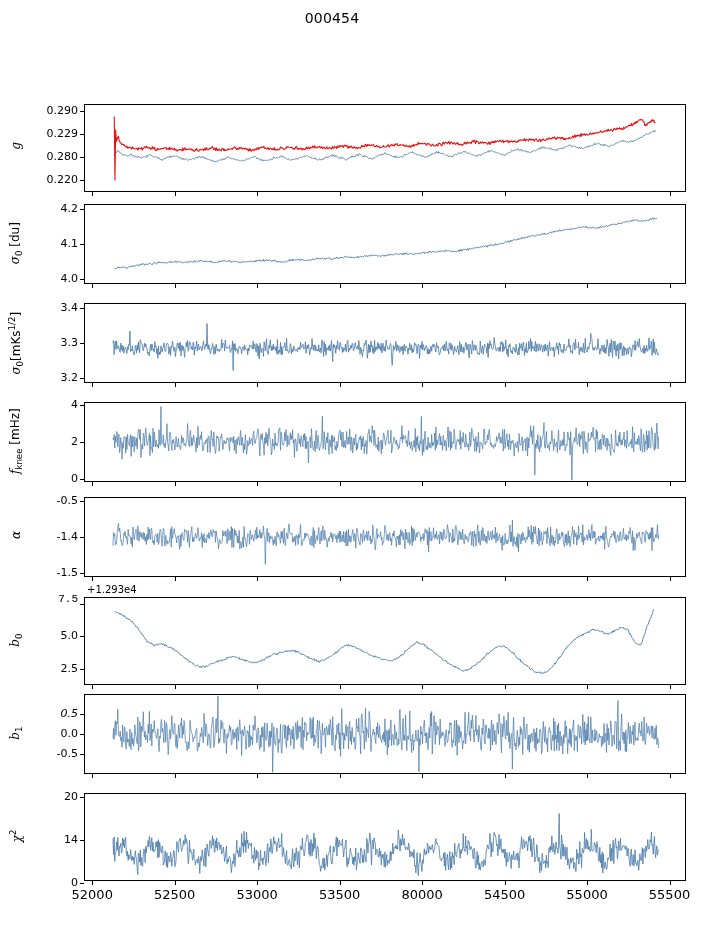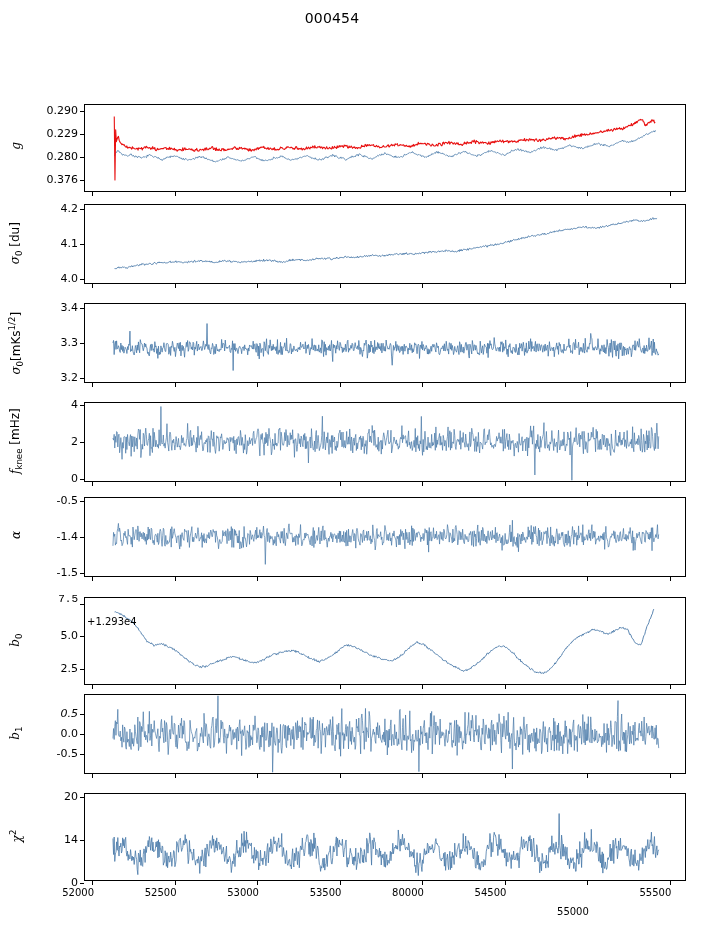--- a/index.html
+++ b/index.html
@@ -50,35 +50,34 @@
     text-align: center;
   }
   .ytick {
     position: absolute;
     font-size: 11px;
     text-align: right;
     white-space: nowrap;
   }
   .xtick {
     position: absolute;
+    font-size: 13px;
+    text-align: center;
+    white-space: nowrap;
+  }
+  .xlabel {
+    position: absolute;
+    font-size: 12px;
+    text-align: center;
+    white-space: nowrap;
+  }
+  .offsetlabel {
+    position: absolute;
     font-size: 10px;
-    text-align: left;
-    white-space: nowrap;
-  }
-  .xlabel {
-    position: absolute;
-    font-size: 12px;
-    text-align: center;
-    white-space: nowrap;
-  }
-  .offsetlabel {
-    position: absolute;
-    font-size: 10px;
-    white-space: nowrap;
-    margin-top: 32px;
+    white-space: nowrap;
   }
   .tickmark {
     position: absolute;
     background: #000000;
   }
   .sup {
     font-size: 0.72em;
     vertical-align: super;
   }
   .sub {
@@ -94,21 +93,21 @@
 <body>
 
 <div id="figure">
   <div class="fig-title">000454</div>
 <div class="panel" style="left: 84px; top: 104px; width: 602px; height: 88px;">
       <svg viewBox="0 0 602 88" preserveAspectRatio="none">
         <path d="M29.69 52.25L30.38 49.02L31.08 49.09L31.78 48.43L32.47 46.64L33.17 47.32L33.87 46.78L34.56 48.48L35.26 48.79L35.96 48.85L36.65 49.59L37.35 51.09L38.05 51.33L38.74 50.50L39.44 51.35L40.14 51.47L40.83 51.20L41.53 51.46L42.23 52.15L42.92 52.36L43.62 52.22L44.32 51.39L45.01 51.21L45.71 50.08L46.41 50.06L47.10 51.44L47.80 52.42L48.49 51.45L49.19 52.42L49.89 53.44L50.58 52.10L51.28 52.76L51.98 52.57L52.67 53.98L53.37 52.82L54.07 52.55L54.76 52.99L55.46 53.14L56.16 54.22L56.85 54.29L57.55 53.78L58.25 52.94L58.94 53.14L59.64 53.28L60.34 52.68L61.03 53.43L61.73 53.86L62.43 51.12L63.12 52.42L63.82 51.32L64.52 50.48L65.21 51.35L65.91 51.33L66.61 51.57L67.30 52.27L68.00 52.60L68.70 53.57L69.39 53.16L70.09 52.59L70.79 52.77L71.48 53.40L72.18 53.45L72.87 54.54L73.57 53.56L74.27 55.03L74.96 54.86L75.66 55.86L76.36 55.37L77.05 56.61L77.75 56.63L78.45 55.28L79.14 54.95L79.84 55.36L80.54 54.19L81.23 54.66L81.93 53.32L82.63 53.32L83.32 53.24L84.02 53.50L84.72 52.75L85.41 54.02L86.11 52.06L86.81 52.60L87.50 52.40L88.20 53.23L88.90 52.16L89.59 51.96L90.29 52.41L90.99 52.63L91.68 52.50L92.38 52.25L93.08 52.86L93.77 53.44L94.47 53.24L95.16 54.47L95.86 54.39L96.56 54.14L97.25 55.54L97.95 55.57L98.65 54.42L99.34 56.14L100.04 55.99L100.74 54.84L101.43 54.87L102.13 55.84L102.83 56.53L103.52 56.28L104.22 55.88L104.92 55.73L105.61 56.21L106.31 55.39L107.01 55.83L107.70 55.41L108.40 54.63L109.10 54.90L109.79 55.71L110.49 54.77L111.19 53.38L111.88 53.65L112.58 54.39L113.28 53.03L113.97 53.50L114.67 52.25L115.37 53.51L116.06 53.20L116.76 54.04L117.45 52.69L118.15 53.45L118.85 52.81L119.54 54.53L120.24 54.04L120.94 55.17L121.63 54.03L122.33 55.33L123.03 55.87L123.72 55.61L124.42 55.92L125.12 56.08L125.81 56.51L126.51 56.71L127.21 56.56L127.90 56.37L128.60 58.12L129.30 57.41L129.99 57.86L130.69 58.36L131.39 57.67L132.08 57.48L132.78 57.32L133.48 57.79L134.17 56.93L134.87 56.65L135.57 55.84L136.26 55.82L136.96 56.46L137.66 56.24L138.35 54.73L139.05 55.79L139.75 55.85L140.44 54.52L141.14 55.34L141.83 54.11L142.53 53.09L143.23 53.14L143.92 53.14L144.62 53.49L145.32 54.64L146.01 54.45L146.71 55.00L147.41 54.44L148.10 54.83L148.80 55.25L149.50 55.47L150.19 55.32L150.89 56.26L151.59 55.72L152.28 56.61L152.98 55.88L153.68 56.27L154.37 56.77L155.07 56.92L155.77 56.88L156.46 57.77L157.16 57.15L157.86 56.27L158.55 56.62L159.25 57.02L159.95 56.65L160.64 56.07L161.34 56.52L162.04 55.59L162.73 54.64L163.43 55.29L164.12 54.89L164.82 55.05L165.52 54.96L166.21 54.12L166.91 53.31L167.61 53.41L168.30 53.31L169.00 53.19L169.70 52.93L170.39 52.80L171.09 52.74L171.79 53.64L172.48 55.20L173.18 54.38L173.88 55.03L174.57 54.87L175.27 55.40L175.97 56.52L176.66 55.58L177.36 56.96L178.06 55.91L178.75 57.42L179.45 56.48L180.15 56.96L180.84 56.68L181.54 56.08L182.24 56.86L182.93 56.89L183.63 56.69L184.33 56.01L185.02 55.98L185.72 56.05L186.41 56.32L187.11 55.29L187.81 55.70L188.50 55.48L189.20 53.23L189.90 53.70L190.59 54.17L191.29 54.69L191.99 53.88L192.68 54.11L193.38 54.28L194.08 53.77L194.77 53.50L195.47 53.70L196.17 51.92L196.86 52.64L197.56 51.92L198.26 53.22L198.95 52.88L199.65 53.10L200.35 54.19L201.04 54.34L201.74 54.58L202.44 55.48L203.13 55.43L203.83 55.15L204.53 55.18L205.22 56.19L205.92 56.43L206.62 56.68L207.31 56.25L208.01 55.45L208.71 55.57L209.40 55.88L210.10 55.66L210.79 54.81L211.49 55.44L212.19 55.14L212.88 55.75L213.58 54.42L214.28 54.71L214.97 53.85L215.67 53.83L216.37 53.46L217.06 54.01L217.76 53.46L218.46 53.14L219.15 52.70L219.85 52.34L220.55 52.42L221.24 52.52L221.94 52.07L222.64 51.95L223.33 51.76L224.03 52.54L224.73 52.67L225.42 53.20L226.12 53.39L226.82 53.41L227.51 54.81L228.21 54.11L228.91 54.40L229.60 55.16L230.30 55.31L231.00 53.99L231.69 55.58L232.39 55.63L233.08 56.12L233.78 56.16L234.48 56.34L235.17 55.00L235.87 55.59L236.57 56.04L237.26 56.38L237.96 55.03L238.66 55.10L239.35 55.76L240.05 54.29L240.75 54.30L241.44 53.06L242.14 53.37L242.84 53.17L243.53 54.34L244.23 53.17L244.93 52.63L245.62 52.49L246.32 51.96L247.02 51.61L247.71 52.62L248.41 50.54L249.11 51.63L249.80 51.09L250.50 53.22L251.20 52.10L251.89 51.49L252.59 52.56L253.29 53.62L253.98 54.10L254.68 54.76L255.37 54.27L256.07 54.43L256.77 53.10L257.46 54.57L258.16 53.95L258.86 54.41L259.55 54.02L260.25 54.92L260.95 55.95L261.64 56.74L262.34 55.73L263.04 55.74L263.73 54.70L264.43 54.57L265.13 53.94L265.82 54.29L266.52 53.14L267.22 53.68L267.91 52.03L268.61 53.17L269.31 53.08L270.00 53.00L270.70 52.16L271.40 52.91L272.09 51.03L272.79 50.96L273.49 50.79L274.18 52.28L274.88 50.09L275.58 50.06L276.27 50.52L276.97 50.90L277.67 51.79L278.36 52.70L279.06 51.94L279.75 53.35L280.45 51.80L281.15 51.95L281.84 53.04L282.54 52.93L283.24 53.28L283.93 53.79L284.63 54.83L285.33 54.74L286.02 54.35L286.72 54.41L287.42 54.86L288.11 55.78L288.81 54.57L289.51 54.37L290.20 54.20L290.90 53.90L291.60 53.27L292.29 53.01L292.99 52.63L293.69 51.48L294.38 52.12L295.08 51.59L295.78 50.57L296.47 51.44L297.17 51.45L297.87 49.95L298.56 50.89L299.26 50.79L299.96 50.54L300.65 48.75L301.35 49.31L302.04 49.74L302.74 50.98L303.44 50.20L304.13 50.13L304.83 50.94L305.53 51.11L306.22 51.55L306.92 51.24L307.62 51.91L308.31 52.79L309.01 52.74L309.71 53.57L310.40 52.33L311.10 53.71L311.80 52.04L312.49 53.60L313.19 53.49L313.89 53.48L314.58 53.11L315.28 53.54L315.98 53.58L316.67 52.76L317.37 52.71L318.07 53.17L318.76 53.27L319.46 52.71L320.16 50.81L320.85 50.43L321.55 51.39L322.25 50.48L322.94 50.78L323.64 50.02L324.33 49.31L325.03 49.43L325.73 48.69L326.42 49.22L327.12 48.48L327.82 48.68L328.51 47.65L329.21 49.10L329.91 48.84L330.60 49.79L331.30 49.81L332.00 50.41L332.69 50.39L333.39 51.32L334.09 51.24L334.78 50.66L335.48 50.84L336.18 51.59L336.87 51.06L337.57 52.70L338.27 52.16L338.96 52.11L339.66 52.18L340.36 53.30L341.05 53.70L341.75 52.97L342.45 53.57L343.14 53.03L343.84 52.11L344.54 52.91L345.23 51.17L345.93 51.81L346.63 51.33L347.32 51.27L348.02 49.67L348.71 50.17L349.41 50.38L350.11 49.59L350.80 48.75L351.50 49.52L352.20 47.87L352.89 47.70L353.59 49.24L354.29 47.52L354.98 49.38L355.68 48.50L356.38 49.35L357.07 49.23L357.77 49.64L358.47 49.11L359.16 50.14L359.86 50.05L360.56 50.41L361.25 50.96L361.95 51.67L362.65 51.00L363.34 51.80L364.04 51.72L364.74 52.86L365.43 52.13L366.13 52.26L366.83 52.58L367.52 52.37L368.22 53.27L368.92 51.99L369.61 52.49L370.31 51.06L371.00 50.72L371.70 50.46L372.40 51.05L373.09 50.65L373.79 50.35L374.49 49.81L375.18 48.51L375.88 49.36L376.58 49.92L377.27 48.62L377.97 48.71L378.67 48.28L379.36 47.60L380.06 47.64L380.76 48.19L381.45 47.20L382.15 48.24L382.85 48.13L383.54 49.55L384.24 49.12L384.94 49.59L385.63 49.11L386.33 49.78L387.03 50.23L387.72 50.77L388.42 50.73L389.12 51.11L389.81 51.23L390.51 51.09L391.21 51.81L391.90 51.54L392.60 52.33L393.29 52.89L393.99 50.93L394.69 51.37L395.38 50.52L396.08 51.26L396.78 52.05L397.47 50.78L398.17 50.90L398.87 49.90L399.56 49.67L400.26 49.42L400.96 48.63L401.65 48.70L402.35 48.73L403.05 48.20L403.74 47.51L404.44 48.41L405.14 46.55L405.83 47.42L406.53 46.92L407.23 47.58L407.92 46.45L408.62 47.15L409.32 47.35L410.01 48.16L410.71 47.96L411.41 47.78L412.10 48.43L412.80 49.43L413.50 48.61L414.19 48.54L414.89 49.28L415.59 49.69L416.28 49.89L416.98 50.33L417.67 51.01L418.37 50.71L419.07 50.09L419.76 50.56L420.46 51.67L421.16 51.50L421.85 51.50L422.55 50.31L423.25 50.15L423.94 49.15L424.64 49.59L425.34 48.64L426.03 48.73L426.73 48.73L427.43 47.20L428.12 46.17L428.82 46.85L429.52 46.45L430.21 46.96L430.91 46.61L431.61 45.39L432.30 45.77L433.00 46.32L433.70 45.50L434.39 44.53L435.09 46.23L435.79 46.53L436.48 45.91L437.18 44.97L437.88 47.11L438.57 46.99L439.27 46.17L439.96 46.38L440.66 47.49L441.36 47.41L442.05 46.99L442.75 46.93L443.45 48.38L444.14 47.87L444.84 48.10L445.54 47.65L446.23 48.79L446.93 48.72L447.63 48.57L448.32 47.30L449.02 47.78L449.72 47.33L450.41 46.44L451.11 46.46L451.81 46.96L452.50 46.55L453.20 45.96L453.90 45.32L454.59 44.96L455.29 44.10L455.99 45.35L456.68 44.49L457.38 42.88L458.08 44.54L458.77 44.06L459.47 43.51L460.17 42.48L460.86 44.49L461.56 43.58L462.25 43.55L462.95 44.25L463.65 44.01L464.34 44.82L465.04 44.49L465.74 44.35L466.43 43.69L467.13 45.45L467.83 45.23L468.52 44.61L469.22 45.88L469.92 45.63L470.61 45.94L471.31 46.29L472.01 45.70L472.70 45.26L473.40 46.88L474.10 45.74L474.79 44.60L475.49 45.17L476.19 44.73L476.88 44.39L477.58 44.91L478.28 44.06L478.97 43.67L479.67 44.94L480.37 43.57L481.06 43.26L481.76 43.04L482.46 42.76L483.15 42.57L483.85 42.06L484.55 41.78L485.24 41.78L485.94 40.71L486.63 41.34L487.33 41.19L488.03 42.70L488.72 42.53L489.42 42.11L490.12 42.02L490.81 42.65L491.51 41.97L492.21 42.82L492.90 42.93L493.60 43.68L494.30 42.95L494.99 44.40L495.69 43.13L496.39 43.69L497.08 44.66L497.78 43.21L498.48 43.71L499.17 44.78L499.87 44.78L500.57 44.02L501.26 43.91L501.96 42.92L502.66 43.18L503.35 42.90L504.05 43.30L504.75 41.72L505.44 42.72L506.14 42.12L506.84 41.47L507.53 42.17L508.23 41.66L508.92 41.14L509.62 41.54L510.32 40.33L511.01 39.31L511.71 40.77L512.41 39.68L513.10 39.79L513.80 39.97L514.50 39.58L515.19 39.05L515.89 39.19L516.59 40.05L517.28 41.44L517.98 40.17L518.68 40.49L519.37 41.17L520.07 41.93L520.77 40.02L521.46 41.39L522.16 40.70L522.86 41.09L523.55 42.07L524.25 41.76L524.95 41.99L525.64 42.70L526.34 42.73L527.04 41.51L527.73 41.53L528.43 41.07L529.13 41.26L529.82 40.55L530.52 41.12L531.21 40.44L531.91 39.52L532.61 39.33L533.30 38.91L534.00 38.95L534.70 38.48L535.39 38.19L536.09 37.88L536.79 37.08L537.48 37.34L538.18 36.88L538.88 36.98L539.57 35.86L540.27 37.33L540.97 36.68L541.66 37.23L542.36 37.19L543.06 37.79L543.75 38.35L544.45 37.33L545.15 38.42L545.84 38.13L546.54 37.50L547.24 37.68L547.93 37.64L548.63 36.25L549.33 37.76L550.02 36.61L550.72 36.97L551.42 36.59L552.11 36.57L552.81 35.32L553.51 35.67L554.20 34.99L554.90 34.52L555.59 33.45L556.29 34.30L556.99 33.50L557.68 33.12L558.38 32.83L559.08 33.23L559.77 32.14L560.47 31.20L561.17 31.39L561.86 30.89L562.56 29.95L563.26 29.40L563.95 29.85L564.65 30.11L565.35 29.96L566.04 28.80L566.74 28.75L567.44 28.49L568.13 27.54L568.83 27.39L569.53 27.68L570.22 26.91L570.92 26.41L571.62 27.68L572.31 25.82" fill="none" stroke="#4878a8" stroke-width="0.8" stroke-linejoin="round" vector-effect="non-scaling-stroke"></path>
         <path d="M29.36 11.70L30.06 76.82L30.76 25.33L31.46 37.52L32.16 35.10L32.86 33.04L33.57 32.15L34.27 36.00L34.97 37.75L35.67 38.67L36.37 39.52L37.07 40.55L37.77 40.00L38.47 40.93L39.17 40.53L39.88 41.93L40.58 42.63L41.28 43.27L41.98 41.90L42.68 44.08L43.38 43.31L44.08 43.82L44.78 43.23L45.49 43.54L46.19 44.14L46.89 45.16L47.59 42.71L48.29 44.15L48.99 44.16L49.69 44.68L50.39 45.00L51.10 44.98L51.80 44.37L52.50 44.23L53.20 46.21L53.90 43.84L54.60 44.27L55.30 44.58L56.00 44.60L56.71 43.52L57.41 45.96L58.11 44.35L58.81 44.28L59.51 42.94L60.21 42.74L60.91 44.12L61.61 42.22L62.32 43.18L63.02 43.86L63.72 44.19L64.42 43.58L65.12 43.76L65.82 45.31L66.52 44.10L67.22 45.01L67.93 42.60L68.63 44.32L69.33 44.83L70.03 43.54L70.73 46.39L71.43 46.68L72.13 45.64L72.83 44.40L73.53 45.72L74.24 45.06L74.94 45.40L75.64 45.07L76.34 44.48L77.04 44.81L77.74 44.57L78.44 44.77L79.14 44.12L79.85 43.77L80.55 43.75L81.25 43.37L81.95 45.58L82.65 44.86L83.35 44.54L84.05 45.34L84.75 43.25L85.46 45.52L86.16 44.13L86.86 44.38L87.56 45.20L88.26 45.12L88.96 45.65L89.66 44.25L90.36 46.28L91.07 45.51L91.77 45.95L92.47 47.33L93.17 46.20L93.87 46.02L94.57 45.45L95.27 45.70L95.97 45.59L96.68 46.28L97.38 46.86L98.08 43.75L98.78 46.43L99.48 45.12L100.18 43.70L100.88 45.84L101.58 45.14L102.29 45.46L102.99 45.46L103.69 45.24L104.39 44.71L105.09 45.19L105.79 45.29L106.49 45.95L107.19 44.96L107.89 46.41L108.60 46.06L109.30 47.23L110.00 47.38L110.70 45.48L111.40 45.87L112.10 44.43L112.80 46.83L113.50 47.07L114.21 47.19L114.91 46.06L115.61 45.24L116.31 45.86L117.01 45.97L117.71 45.55L118.41 45.18L119.11 46.70L119.82 45.21L120.52 43.98L121.22 46.15L121.92 43.82L122.62 45.36L123.32 45.85L124.02 45.63L124.72 44.20L125.43 44.78L126.13 44.31L126.83 43.53L127.53 42.43L128.23 43.20L128.93 45.55L129.63 44.92L130.33 44.17L131.04 46.55L131.74 43.76L132.44 46.45L133.14 45.62L133.84 46.43L134.54 44.89L135.24 46.33L135.94 46.59L136.65 46.92L137.35 44.60L138.05 45.22L138.75 44.70L139.45 46.80L140.15 45.36L140.85 46.57L141.55 46.22L142.25 46.37L142.96 45.54L143.66 44.99L144.36 45.63L145.06 45.18L145.76 45.00L146.46 44.92L147.16 44.80L147.86 45.39L148.57 43.97L149.27 44.09L149.97 42.84L150.67 42.99L151.37 44.14L152.07 45.39L152.77 44.25L153.47 45.50L154.18 45.33L154.88 43.34L155.58 44.39L156.28 43.82L156.98 43.41L157.68 45.15L158.38 44.62L159.08 44.53L159.79 44.12L160.49 45.18L161.19 44.38L161.89 45.26L162.59 44.73L163.29 45.93L163.99 47.07L164.69 44.65L165.40 46.70L166.10 45.13L166.80 47.34L167.50 46.32L168.20 45.55L168.90 45.72L169.60 46.80L170.30 45.15L171.00 45.15L171.71 45.93L172.41 44.21L173.11 43.83L173.81 45.56L174.51 43.81L175.21 44.45L175.91 43.13L176.61 43.59L177.32 42.97L178.02 42.99L178.72 43.38L179.42 42.39L180.12 44.44L180.82 44.01L181.52 44.19L182.22 45.05L182.93 44.66L183.63 43.42L184.33 45.42L185.03 45.33L185.73 44.01L186.43 44.33L187.13 45.21L187.83 45.79L188.54 44.60L189.24 45.41L189.94 43.67L190.64 46.32L191.34 45.28L192.04 45.88L192.74 45.89L193.44 45.32L194.15 45.94L194.85 45.64L195.55 44.73L196.25 43.05L196.95 43.59L197.65 43.54L198.35 44.35L199.05 45.10L199.76 45.26L200.46 45.40L201.16 44.03L201.86 44.23L202.56 42.73L203.26 43.26L203.96 42.80L204.66 43.33L205.36 43.79L206.07 43.75L206.77 43.10L207.47 43.49L208.17 44.13L208.87 45.12L209.57 44.24L210.27 45.35L210.97 44.15L211.68 42.45L212.38 42.98L213.08 45.23L213.78 44.31L214.48 45.38L215.18 44.59L215.88 44.42L216.58 45.09L217.29 44.08L217.99 46.04L218.69 44.90L219.39 44.51L220.09 45.79L220.79 45.25L221.49 44.66L222.19 42.90L222.90 44.99L223.60 44.06L224.30 43.07L225.00 44.25L225.70 44.89L226.40 43.09L227.10 43.56L227.80 43.81L228.51 42.03L229.21 42.74L229.91 43.99L230.61 41.63L231.31 43.67L232.01 43.77L232.71 44.01L233.41 42.72L234.12 42.80L234.82 43.24L235.52 42.25L236.22 43.92L236.92 43.27L237.62 42.86L238.32 44.70L239.02 43.78L239.72 43.19L240.43 43.61L241.13 45.07L241.83 43.96L242.53 42.64L243.23 44.58L243.93 44.91L244.63 44.30L245.33 43.43L246.04 44.08L246.74 44.71L247.44 45.04L248.14 42.50L248.84 44.30L249.54 44.33L250.24 42.28L250.94 43.25L251.65 43.61L252.35 44.50L253.05 41.84L253.75 43.57L254.45 42.81L255.15 41.55L255.85 43.02L256.55 41.86L257.26 42.27L257.96 41.62L258.66 42.60L259.36 43.44L260.06 40.92L260.76 41.95L261.46 41.23L262.16 41.92L262.87 41.32L263.57 43.86L264.27 43.96L264.97 41.94L265.67 43.40L266.37 43.29L267.07 41.94L267.77 43.27L268.48 44.31L269.18 43.08L269.88 43.51L270.58 42.89L271.28 44.45L271.98 43.85L272.68 43.51L273.38 44.64L274.08 43.65L274.79 43.74L275.49 43.82L276.19 44.27L276.89 43.54L277.59 41.17L278.29 42.48L278.99 42.10L279.69 42.31L280.40 42.76L281.10 40.35L281.80 41.16L282.50 42.31L283.20 40.46L283.90 41.73L284.60 40.91L285.30 40.58L286.01 41.72L286.71 41.30L287.41 40.98L288.11 41.19L288.81 40.83L289.51 40.56L290.21 42.51L290.91 42.51L291.62 42.56L292.32 41.39L293.02 42.15L293.72 42.96L294.42 42.06L295.12 42.75L295.82 43.88L296.52 43.40L297.23 43.58L297.93 43.27L298.63 42.46L299.33 41.62L300.03 42.64L300.73 42.99L301.43 43.01L302.13 42.98L302.83 42.09L303.54 41.49L304.24 40.65L304.94 42.91L305.64 42.68L306.34 41.15L307.04 41.22L307.74 40.14L308.44 41.60L309.15 41.09L309.85 41.04L310.55 41.85L311.25 39.66L311.95 40.45L312.65 40.00L313.35 39.49L314.05 41.78L314.76 41.65L315.46 41.33L316.16 40.47L316.86 40.87L317.56 40.87L318.26 41.26L318.96 40.91L319.66 40.63L320.37 42.16L321.07 41.50L321.77 42.20L322.47 41.19L323.17 42.12L323.87 42.45L324.57 41.98L325.27 43.01L325.98 41.60L326.68 43.19L327.38 42.48L328.08 41.38L328.78 42.07L329.48 40.35L330.18 42.14L330.88 40.96L331.59 40.61L332.29 40.87L332.99 40.12L333.69 40.73L334.39 38.27L335.09 39.95L335.79 39.53L336.49 39.13L337.19 39.87L337.90 39.20L338.60 39.65L339.30 39.65L340.00 39.61L340.70 39.22L341.40 39.17L342.10 40.67L342.80 41.17L343.51 39.23L344.21 39.34L344.91 40.13L345.61 39.95L346.31 41.17L347.01 42.01L347.71 41.70L348.41 39.96L349.12 40.58L349.82 41.66L350.52 41.93L351.22 41.86L351.92 41.76L352.62 40.29L353.32 41.16L354.02 41.98L354.73 39.15L355.43 39.48L356.13 39.19L356.83 40.44L357.53 41.57L358.23 41.64L358.93 38.63L359.63 38.06L360.34 40.03L361.04 38.69L361.74 38.22L362.44 38.53L363.14 38.65L363.84 39.50L364.54 38.31L365.24 37.26L365.95 40.06L366.65 38.81L367.35 37.97L368.05 38.35L368.75 39.08L369.45 39.96L370.15 38.83L370.85 38.69L371.55 40.29L372.26 39.72L372.96 38.66L373.66 39.83L374.36 38.82L375.06 40.61L375.76 40.54L376.46 40.63L377.16 39.96L377.87 40.72L378.57 41.48L379.27 40.17L379.97 39.97L380.67 37.99L381.37 39.66L382.07 38.67L382.77 39.93L383.48 37.59L384.18 38.60L384.88 39.11L385.58 38.52L386.28 38.87L386.98 38.29L387.68 39.28L388.38 36.69L389.09 36.83L389.79 37.75L390.49 35.87L391.19 37.73L391.89 39.33L392.59 36.27L393.29 37.33L393.99 37.49L394.70 38.00L395.40 39.70L396.10 38.86L396.80 37.89L397.50 39.01L398.20 38.14L398.90 37.72L399.60 39.17L400.31 38.34L401.01 38.45L401.71 38.29L402.41 38.86L403.11 38.90L403.81 40.14L404.51 39.60L405.21 37.68L405.91 39.86L406.62 40.26L407.32 37.76L408.02 38.47L408.72 37.53L409.42 38.47L410.12 37.44L410.82 38.66L411.52 36.62L412.23 37.95L412.93 37.42L413.63 36.66L414.33 37.02L415.03 37.52L415.73 37.01L416.43 35.86L417.13 37.05L417.84 37.87L418.54 37.03L419.24 35.97L419.94 38.58L420.64 37.29L421.34 37.24L422.04 37.15L422.74 37.32L423.45 36.28L424.15 36.69L424.85 38.68L425.55 36.97L426.25 37.96L426.95 37.23L427.65 36.98L428.35 36.52L429.06 37.97L429.76 37.26L430.46 37.31L431.16 36.69L431.86 37.73L432.56 37.88L433.26 38.18L433.96 36.99L434.67 37.79L435.37 35.82L436.07 36.25L436.77 35.69L437.47 35.95L438.17 35.57L438.87 36.01L439.57 35.93L440.27 36.33L440.98 34.30L441.68 36.78L442.38 36.55L443.08 35.16L443.78 35.45L444.48 35.75L445.18 36.64L445.88 34.51L446.59 34.84L447.29 35.89L447.99 35.03L448.69 35.76L449.39 35.28L450.09 35.26L450.79 36.97L451.49 35.63L452.20 34.77L452.90 34.68L453.60 36.36L454.30 37.40L455.00 37.04L455.70 35.62L456.40 35.17L457.10 37.42L457.81 35.75L458.51 36.20L459.21 35.17L459.91 34.93L460.61 35.78L461.31 36.17L462.01 36.52L462.71 35.53L463.42 34.43L464.12 35.23L464.82 34.79L465.52 33.68L466.22 34.03L466.92 34.79L467.62 34.13L468.32 34.46L469.02 33.18L469.73 33.77L470.43 33.70L471.13 32.67L471.83 34.19L472.53 35.26L473.23 34.17L473.93 33.06L474.63 33.94L475.34 33.73L476.04 33.30L476.74 33.51L477.44 34.63L478.14 33.17L478.84 33.85L479.54 33.16L480.24 35.29L480.95 34.37L481.65 35.72L482.35 34.24L483.05 34.21L483.75 34.57L484.45 34.55L485.15 34.64L485.85 33.05L486.56 33.92L487.26 33.96L487.96 34.07L488.66 33.06L489.36 31.73L490.06 33.35L490.76 32.77L491.46 30.53L492.17 32.91L492.87 31.17L493.57 32.01L494.27 31.18L494.97 30.81L495.67 31.65L496.37 31.83L497.07 29.83L497.78 32.25L498.48 29.29L499.18 30.67L499.88 29.96L500.58 30.68L501.28 29.48L501.98 31.01L502.68 30.36L503.38 29.74L504.09 30.67L504.79 30.37L505.49 30.41L506.19 29.90L506.89 28.45L507.59 29.66L508.29 29.85L508.99 28.92L509.70 29.74L510.40 28.67L511.10 29.23L511.80 28.67L512.50 28.33L513.20 28.70L513.90 28.23L514.60 28.66L515.31 28.32L516.01 27.74L516.71 27.60L517.41 26.37L518.11 27.10L518.81 27.99L519.51 28.02L520.21 27.24L520.92 26.55L521.62 27.19L522.32 26.65L523.02 26.66L523.72 25.30L524.42 26.91L525.12 24.89L525.82 25.92L526.53 26.51L527.23 25.82L527.93 24.99L528.63 25.47L529.33 26.80L530.03 25.89L530.73 24.37L531.43 23.99L532.14 25.28L532.84 25.01L533.54 23.49L534.24 24.85L534.94 24.18L535.64 24.12L536.34 23.14L537.04 24.84L537.74 24.09L538.45 23.93L539.15 25.23L539.85 24.96L540.55 22.65L541.25 24.11L541.95 23.27L542.65 22.26L543.35 22.38L544.06 22.50L544.76 21.71L545.46 20.83L546.16 20.89L546.86 21.19L547.56 20.94L548.26 18.87L548.96 21.24L549.67 20.59L550.37 19.02L551.07 19.36L551.77 17.74L552.47 18.81L553.17 16.93L553.87 18.12L554.57 16.50L555.28 15.98L555.98 15.26L556.68 15.44L557.38 14.76L558.08 15.39L558.78 15.16L559.48 15.10L560.18 17.18L560.89 17.39L561.59 20.65L562.29 21.25L562.99 19.77L563.69 20.78L564.39 19.16L565.09 17.84L565.79 18.17L566.50 18.04L567.20 16.65L567.90 17.60L568.60 15.13L569.30 15.44L570.00 16.46L570.70 15.34L571.40 18.39L572.10 17.50L572.81 NaNL573.51 NaNL574.21 NaNL574.91 NaNL575.61 18.24" fill="none" stroke="#e81010" stroke-width="1.1" stroke-linejoin="round" vector-effect="non-scaling-stroke"></path>
       </svg>
     </div>
-    <div class="ytick" style="left: 32px; top: 173.421px; width: 46px;">0.376</div>
+    <div class="ytick" style="left: 32px; top: 173.421px; width: 46px;">0.220</div>
     <div class="tickmark" style="left: 80px; top: 180.421px; width: 4px; height: 1px;"></div>
     <div class="ytick" style="left: 32px; top: 150.263px; width: 46px;">0.280</div>
     <div class="tickmark" style="left: 80px; top: 157.263px; width: 4px; height: 1px;"></div>
     <div class="ytick" style="left: 32px; top: 127.105px; width: 46px;">0.229</div>
     <div class="tickmark" style="left: 80px; top: 134.105px; width: 4px; height: 1px;"></div>
     <div class="ytick" style="left: 32px; top: 103.947px; width: 46px;">0.290</div>
     <div class="tickmark" style="left: 80px; top: 110.947px; width: 4px; height: 1px;"></div>
     <div class="ylabel" style="width: 88px; left: -28px; top: 139px; transform: rotate(-90deg);"><span class="ital">g</span></div>
     <div class="tickmark" style="left: 92.2466px; top: 192px; width: 1px; height: 4px;"></div>
     <div class="tickmark" style="left: 174.712px; top: 192px; width: 1px; height: 4px;"></div>
@@ -258,15 +257,15 @@
     <div class="tickmark" style="left: 422.11px; top: 881px; width: 1px; height: 4px;"></div>
     <div class="tickmark" style="left: 504.575px; top: 881px; width: 1px; height: 4px;"></div>
     <div class="tickmark" style="left: 587.041px; top: 881px; width: 1px; height: 4px;"></div>
     <div class="tickmark" style="left: 669.507px; top: 881px; width: 1px; height: 4px;"></div>
     <div class="xtick" style="left: 62.2466px; top: 887px; width: 60px;">52000</div>
     <div class="xtick" style="left: 144.712px; top: 887px; width: 60px;">52500</div>
     <div class="xtick" style="left: 227.178px; top: 887px; width: 60px;">53000</div>
     <div class="xtick" style="left: 309.644px; top: 887px; width: 60px;">53500</div>
     <div class="xtick" style="left: 392.11px; top: 887px; width: 60px;">80000</div>
     <div class="xtick" style="left: 474.575px; top: 887px; width: 60px;">54500</div>
-    <div class="xtick" style="left: 557.041px; top: 887px; width: 60px; margin-top: 19px;">55000</div>
+    <div class="xtick" style="left: 557.041px; top: 887px; width: 60px;">55000</div>
     <div class="xtick" style="left: 639.507px; top: 887px; width: 60px;">55500</div>
   </div>
 
 </body></html>

